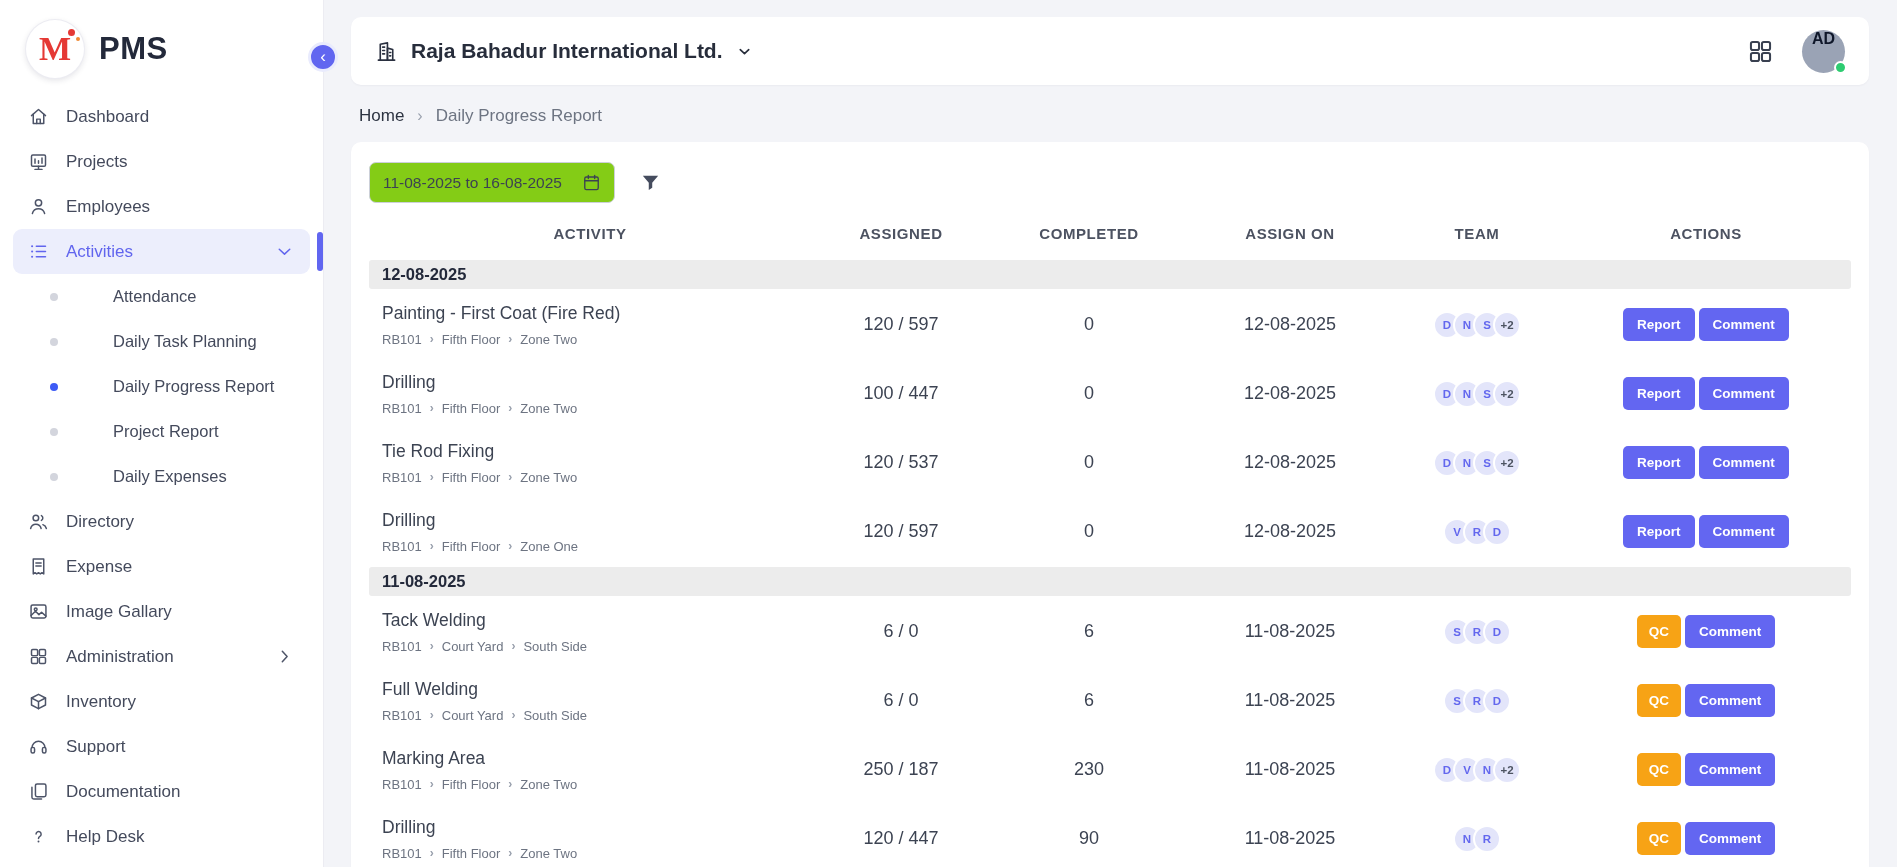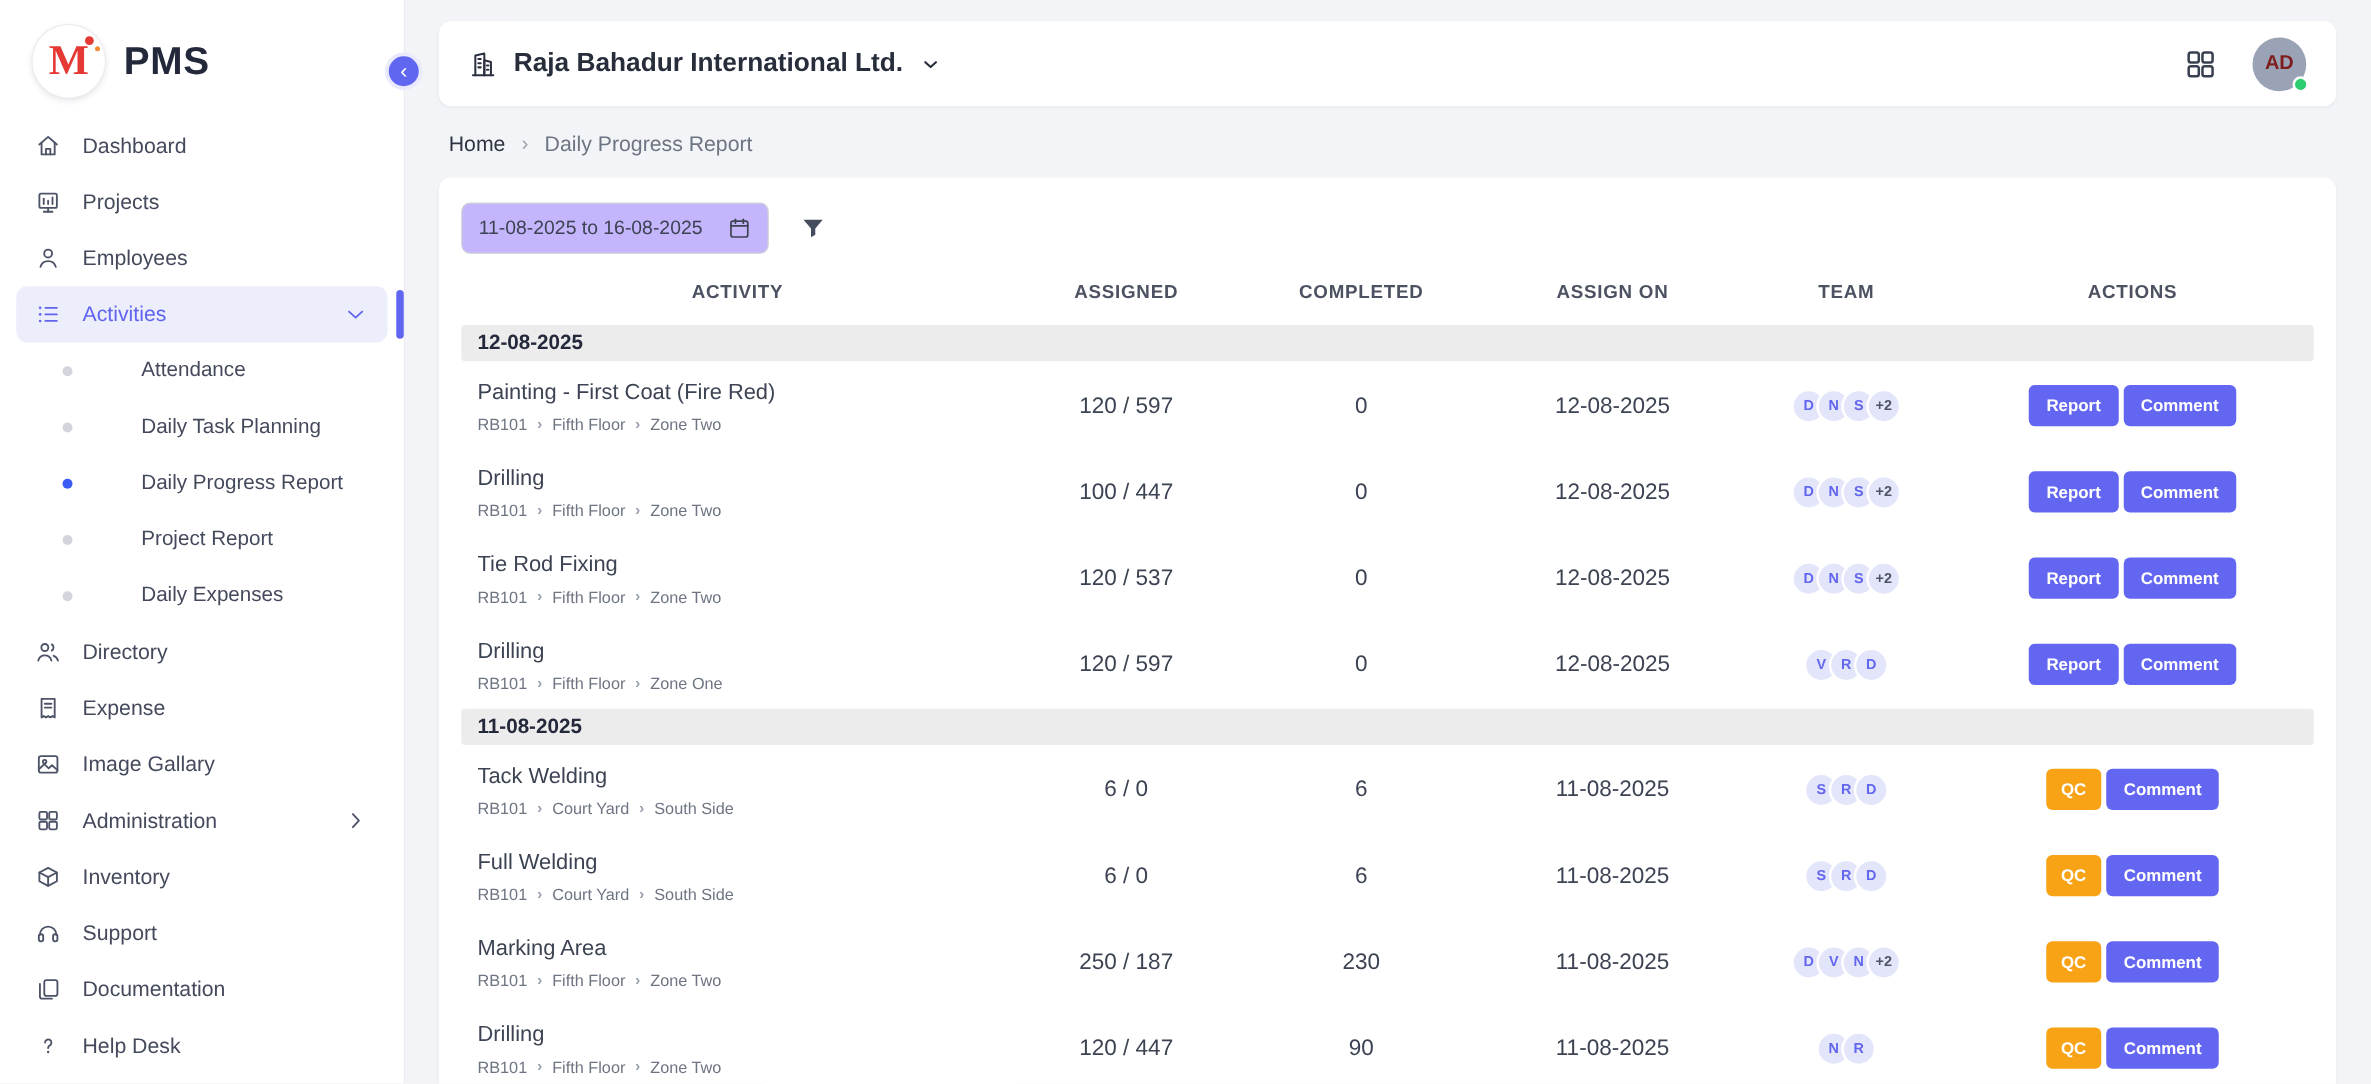--- a/index.html
+++ b/index.html
@@ -29,30 +29,30 @@
 .icon svg{display:block;width:100%;height:100%}
 
 .main{flex:1;padding:17px 28px 16px;min-width:0}
 .topbar{height:68px;background:#fff;border-radius:10px;display:flex;align-items:center;justify-content:space-between;padding:0 24px;box-shadow:0 1px 2px rgba(16,24,40,.04)}
 .company{display:flex;align-items:center;gap:13px;cursor:pointer}
 .co-icon{width:23px;height:23px;color:#2a3040;display:block}
 .co-name{font-size:21px;font-weight:700;color:#272d3b}
 .co-chev{width:17px;height:17px;color:#272d3b;display:block}
 .top-right{display:flex;align-items:center;gap:28px}
 .apps-btn{background:none;border:none;width:27px;height:27px;color:#394050;cursor:pointer;padding:0}
-.avatar{width:43px;height:43px;border-radius:50%;background:#9aa3b5;color:#7f1d1d;font-size:16px;font-weight:700;display:flex;align-items:center;justify-content:center;position:relative;cursor:pointer}
+.avatar{width:43px;height:43px;border-radius:50%;background:#9aa3b5;color:#0f172a;font-size:16px;font-weight:700;display:flex;justify-content:center;position:relative;cursor:pointer}
 .status-dot{position:absolute;bottom:-1px;right:-2px;width:13px;height:13px;border-radius:50%;background:#2ecc71;border:2px solid #fff}
 .breadcrumb{display:flex;align-items:center;gap:13px;padding:21px 8px 16px;font-size:17px}
 .bc-home{color:#2d3442;cursor:pointer}
 .bc-sep{color:#9aa1ae;font-size:16px}
 .bc-current{color:#6d7482}
 
 .card{background:#fff;border-radius:10px;padding:18px 18px 10px;min-height:660px;box-shadow:0 1px 2px rgba(16,24,40,.04)}
 .filter-row{display:flex;align-items:center;gap:24px;margin:2px 0 4px}
-.date-input{width:246px;height:41px;border:1px solid #ccd0d9;border-radius:7px;display:flex;align-items:center;justify-content:space-between;padding:0 13px;cursor:text;background:#c4b5fd}
+.date-input{width:246px;height:41px;border:1px solid #ccd0d9;border-radius:7px;display:flex;align-items:center;justify-content:space-between;padding:0 13px;cursor:text;background:#84cc16}
 .date-text{font-size:15.5px;color:#3c4352}
 .cal{width:19px;height:19px;color:#3c4352}
 .filter-btn{background:none;border:none;width:23px;height:23px;color:#454c5e;cursor:pointer;padding:0}
 .thead,.trow{display:grid;grid-template-columns:442px 180px 196px 206px 168px 1fr;align-items:center}
 .thead{height:52px}
 .th{text-align:center;font-size:15px;font-weight:700;color:#4c5261;letter-spacing:.6px}
 .group-row{background:#ececec;border-radius:3px;padding:5px 13px;font-size:16.5px;font-weight:700;color:#23293a;margin:1px 0}
 .trow{min-height:69px}
 .c-activity{padding:6px 8px 6px 13px}
 .act-title{font-size:17.5px;color:#3c4352;margin-bottom:8px}

